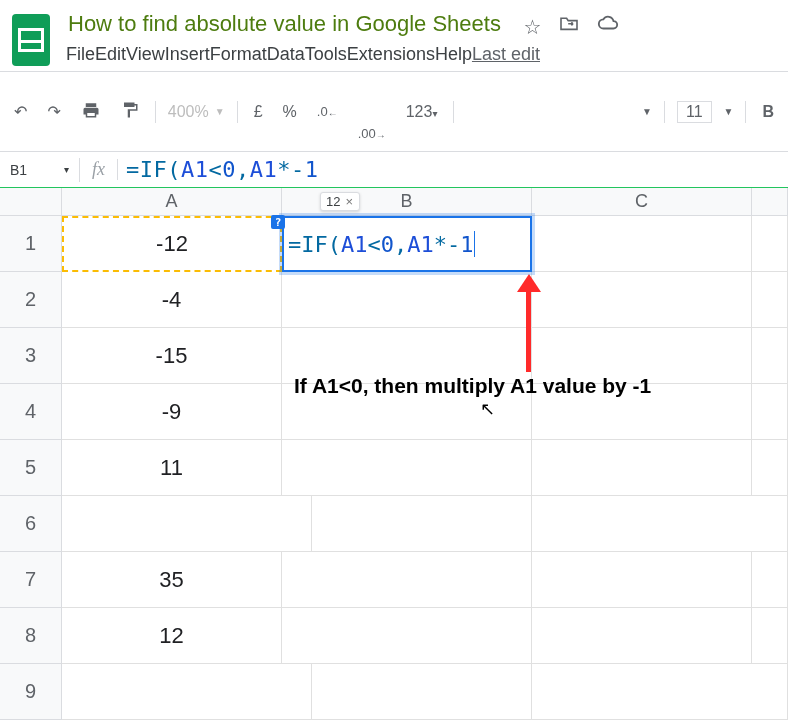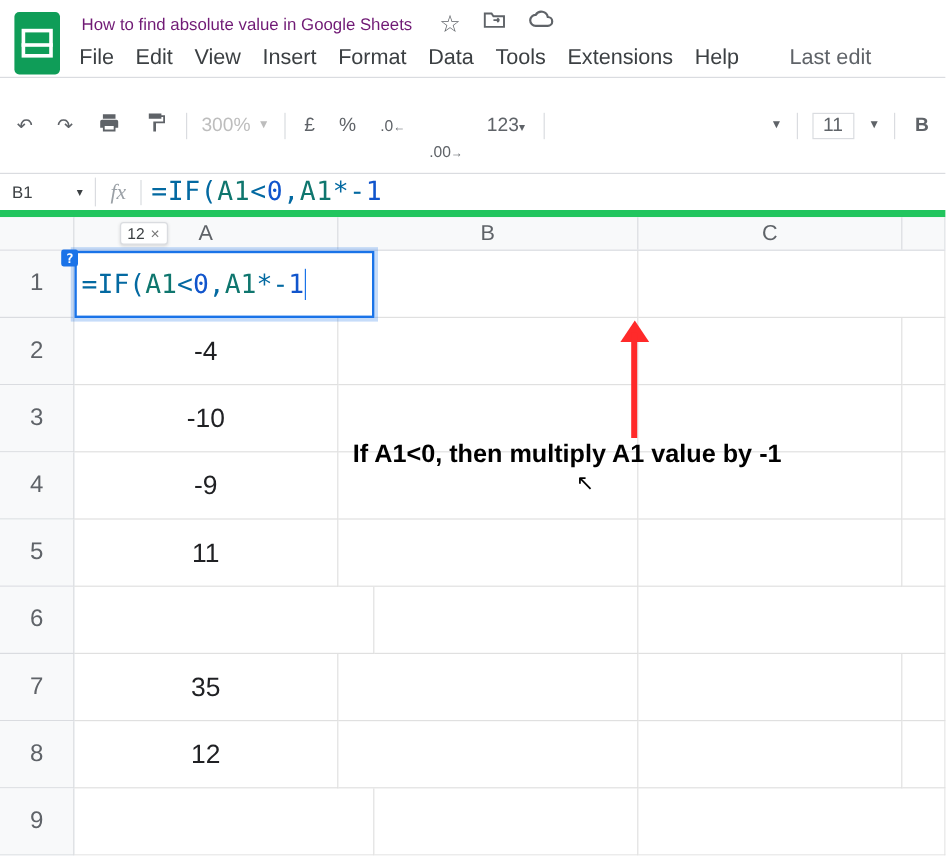--- a/index.html
+++ b/index.html
@@ -29,37 +29,37 @@
     border:3px solid #fff;
   }
   .logo::before{
     content:"";
     position:absolute;
     left:6px; right:6px; top:50%;
     height:0; border-top:3px solid #fff;
   }
   .title-block { flex:1; min-width:0; }
   .doc-title {
-    font-size: 14px;
-    color:#701a75;
+    font-size: 22px;
+    color:#4d7c0f;
     padding:3px 4px;
     display:inline-block;
   }
   .title-icons { display:inline-flex; gap:18px; margin-left:14px; vertical-align:middle; color:#5f6368;}
   .star { font-size:20px; cursor:pointer; }
   .move-icon, .cloud-icon { font-size:18px; cursor:pointer; }
 
   .menubar {
-    display:flex; gap:18px;
+    display:flex; 
     font-size:18px;
     color:#3c4043;
     padding:4px 2px 6px 2px;
   }
   .menubar span { cursor:pointer; }
-  .last-edit { color:#5f6368; cursor:pointer;margin-left:24px; }
+  .last-edit { color:#5f6368; text-decoration: underline; cursor:pointer; }
 
   
   .toolbar {
     border-top:1px solid #dadce0;
     border-bottom:1px solid #dadce0;
     padding:6px 10px;
     display:flex;
     align-items:center;
     gap:12px;
     color:#5f6368;
@@ -75,21 +75,21 @@
     padding:1px 8px;
     font-size:16px;
     text-align:center;
     min-width:28px;
   }
 
   
   .formula-bar {
     display:flex;
     align-items:center;
-    border-bottom:6px solid #22c55e;
+    border-bottom:1px solid #22c55e;
     font-size:16px;
     height:36px;
   }
   .name-box {
     width:80px;
     padding:4px 10px;
     border-right:1px solid #dadce0;
     font-family: Arial;
     font-size:14px;
     color:#3c4043;
@@ -105,21 +105,21 @@
     font-size:18px;
     border-right:1px solid #dadce0;
   }
   .formula-content {
     flex:1;
     padding:2px 8px;
     font-family: "Menlo","Consolas",monospace;
     font-size:22px;
     letter-spacing:0.5px;
   }
-  .tok-ref { color:#0f766e; }
+  .tok-ref { color:#1d4ed8; }
   .tok-op  { color:#0369a1; }
   .tok-num { color:#1155cc; }
 
   
   .sheet { position:relative; }
   .corner {
     position:absolute; left:0; top:0;
     width:62px; height:28px;
     background:#f8f9fa;
     border-right:1px solid #dadce0;
@@ -310,21 +310,21 @@
         <path fill="#5f6368" d="M19 8H5V3h14zm3 3v7h-3v4H5v-4H2v-7a2 2 0 012-2h16a2 2 0 012 2zm-5 5H7v4h10z"></path>
       </svg>
   </span>
   <span class="tb-btn">
     <svg width="18" height="20" viewBox="0 0 24 24">
         <path fill="#5f6368" d="M18 4V2H4v6h14V6h2v5H9v11h3V13h10V4z"></path>
       </svg>
   </span>
   <span class="sep"></span>
   <span class="zoom">
-    <span>300%</span>
+    <span>400%</span>
     <span class="dd-caret">▼</span>
   </span>
   <span class="sep"></span>
   <span class="tb-btn">£</span>
   <span class="tb-btn">%</span>
   <span class="tb-btn" style="font-size:13px;">.0<span style="font-size:10px;">←</span></span>
   <span class="tb-btn" style="font-size:13px;margin-top:44px;">.00<span style="font-size:10px;">→</span></span>
   <span class="tb-btn">
     <span>123</span><span class="dd-caret">▾</span>
   </span>
@@ -355,20 +355,21 @@
     <div class="col-h">A</div>
     <div class="col-h">B</div>
     <div class="col-h">C</div>
     <div class="col-h extra"></div>
   </div>
 
   <div class="rows" style="position:relative;">
 
     <div class="row">
       <div class="row-h">1</div>
+      <div class="cell cA ref-dashed">-12</div>
       <div class="cell cB active-edit">
         <div class="q-badge">?</div>
         <div class="hint-bubble">
           <span>12</span>
           <span class="x">×</span>
         </div>
         <span class="tok-op">=IF</span>
           <span class="tok-op">(</span>
           <span class="tok-ref">A1</span>
           <span class="tok-op">&lt;</span>
@@ -386,21 +387,21 @@
     <div class="row">
       <div class="row-h">2</div>
       <div class="cell cA">-4</div>
       <div class="cell cB"></div>
       <div class="cell cC"></div>
       <div class="cell cExtra"></div>
     </div>
 
     <div class="row">
       <div class="row-h">3</div>
-      <div class="cell cA">-10</div>
+      <div class="cell cA">-15</div>
       <div class="cell cB"></div>
       <div class="cell cC"></div>
       <div class="cell cExtra"></div>
     </div>
 
     <div class="row">
       <div class="row-h">4</div>
       <div class="cell cA">-9</div>
       <div class="cell cB"></div>
       <div class="cell cC"></div>

